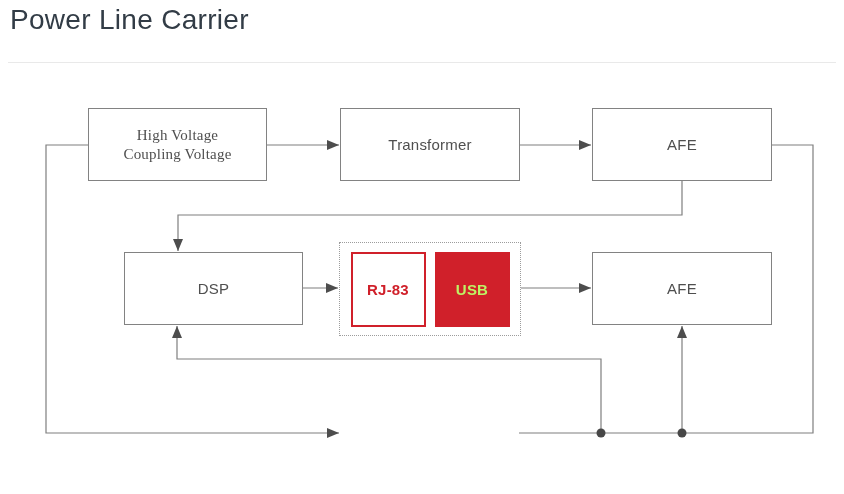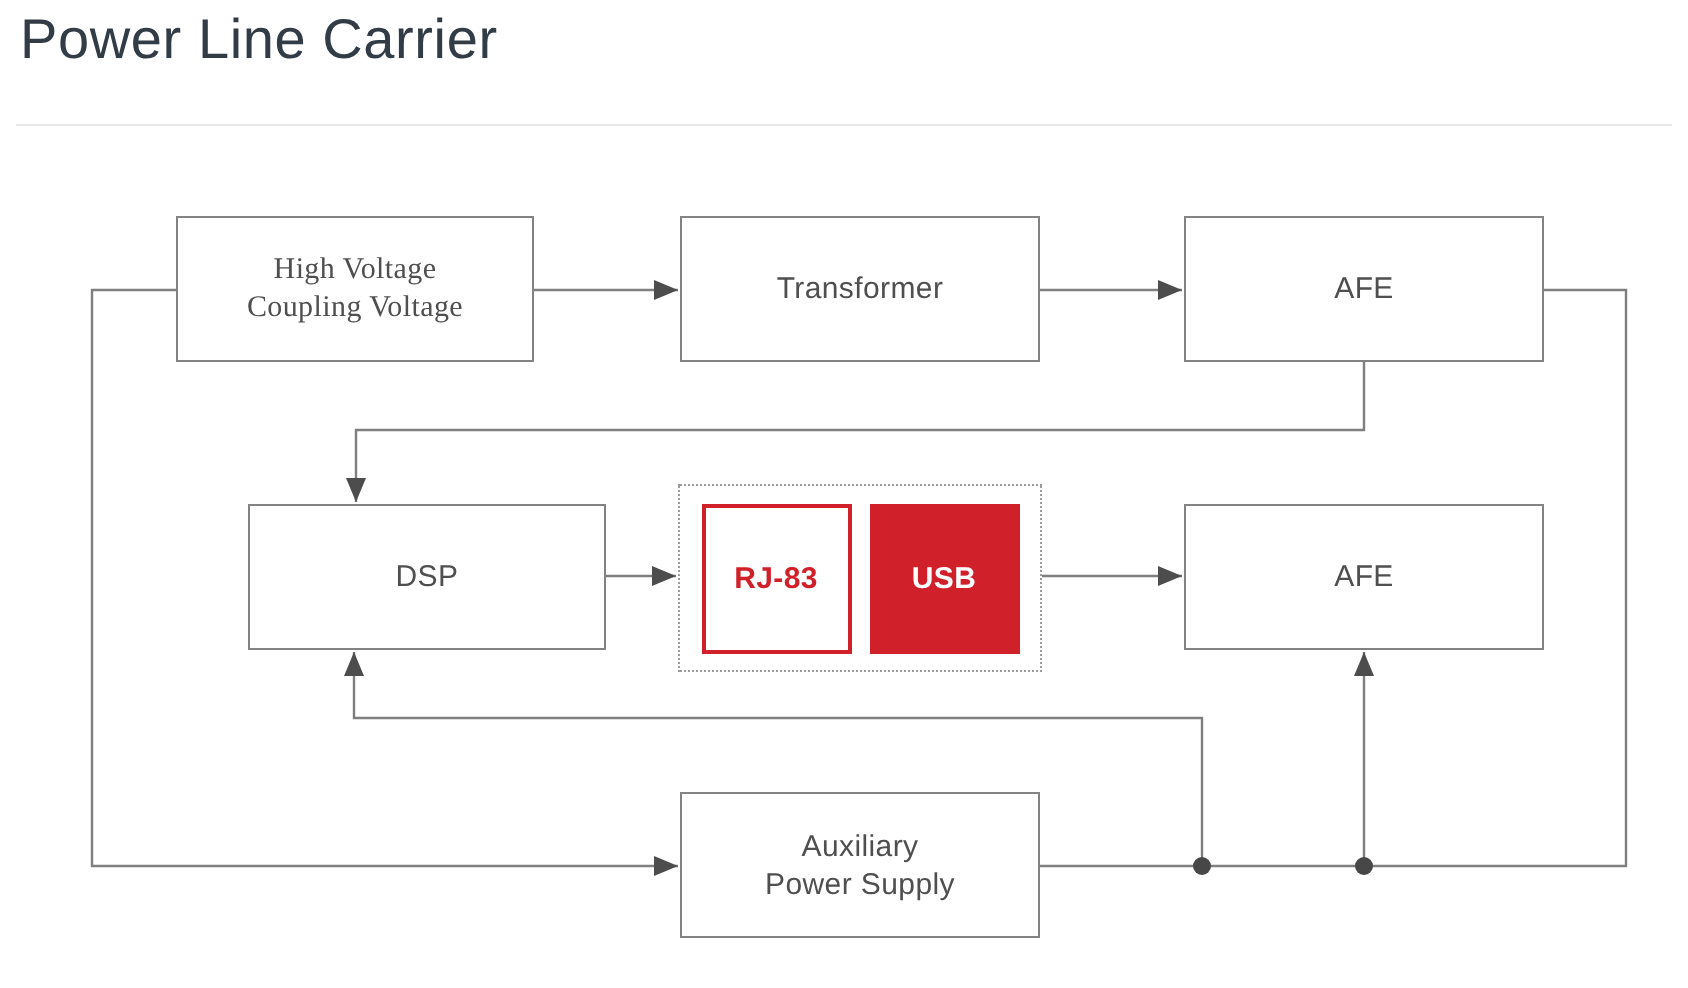--- a/index.html
+++ b/index.html
@@ -34,21 +34,21 @@
     position:absolute;left:339px;top:242px;width:182px;height:94px;
     box-sizing:border-box;border:1px dotted #9c9c9c;background:#ffffff;
     display:flex;align-items:center;justify-content:center;gap:9px;
   }
   .io-box{
     box-sizing:border-box;width:75px;height:75px;
     display:flex;align-items:center;justify-content:center;
     font-size:15px;font-weight:bold;letter-spacing:0.2px;
   }
   .io-box.outline{border:2px solid var(--red);color:var(--red);background:#ffffff;}
-  .io-box.solid{background:var(--red);color:#ffffff;}
+  .io-box.solid{background:var(--red);color:#bef264;}
 </style>
 </head>
 <body>
 
 <div class="page-title">Power Line Carrier</div>
 <div class="divider"></div>
 
 <div class="diagram">
 
   <svg class="wires" width="844" height="494" viewBox="0 0 844 494">
@@ -97,18 +97,14 @@
     </div>
     <div class="io-box solid">
       <span>USB</span>
     </div>
   </div>
 
   <div class="block" id="blk-afe-mid">
     <span>AFE</span>
   </div>
 
-  <div class="block" id="blk-aux">
-    <span>Auxiliary</span>
-    <span>Power Supply</span>
-  </div>
 
 </div>
 
 </body></html>

